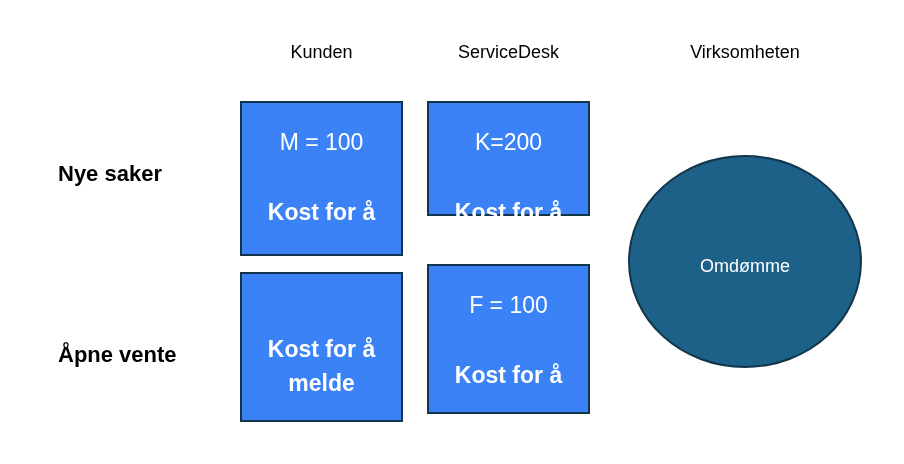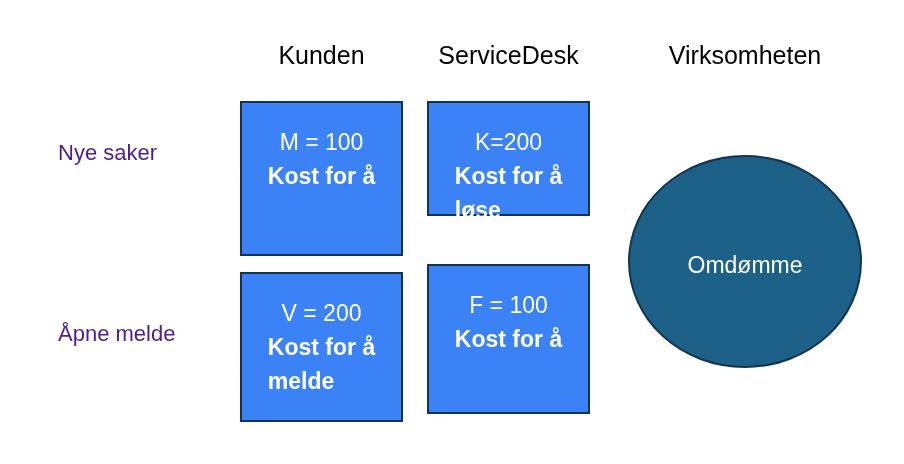--- a/index.html
+++ b/index.html
@@ -15,40 +15,41 @@
     position: relative;
     width: 904px;
     height: 464px;
     background: #ffffff;
     overflow: hidden;
   }
 
   
   .col-header {
     position: absolute;
-    font-size: 25px;
+    font-size: 18px;
     color: #000000;
     font-weight: 400;
     text-align: center;
     white-space: nowrap;
     line-height: 1;
   }
   #col-header-kunden      { left: 240px; top: 43px; width: 163px; }
   #col-header-servicedesk { left: 427px; top: 43px; width: 163px; }
   #col-header-virksomheten{ left: 628px; top: 43px; width: 234px; }
 
   
   .row-label {
     position: absolute;
     font-size: 22px;
-    color: #4c1d95;
-    font-weight: 400;
+    color: #000000;
+    font-weight: 700;
     text-align: left;
     white-space: nowrap;
     line-height: 1;
+    margin-top: 21px;
   }
   #row-label-nye-saker   { left: 58px; top: 142px; }
   #row-label-apne-saker  { left: 58px; top: 323px; }
 
   
   .matrix-box {
     position: absolute;
     box-sizing: border-box;
     background: #3b82f6;
     border: 2px solid #12354b;
@@ -69,20 +70,22 @@
     color: #ffffff;
     line-height: 34px;
     text-align: center;
     white-space: nowrap;
   }
   .box-caption {
     font-size: 23px;
     font-weight: 700;
     color: #ffffff;
     line-height: 34px;
+    text-align: center;
+    margin-top: 36px;
   }
   .box-caption .caption-line {
     display: block;
     white-space: nowrap;
   }
 
   
   #ellipse-omdomme {
     position: absolute;
     left: 628px;
@@ -91,57 +94,56 @@
     height: 213px;
     box-sizing: border-box;
     background: #1d6189;
     border: 2px solid #12354b;
     border-radius: 50%;
     display: flex;
     align-items: center;
     justify-content: center;
   }
   #ellipse-omdomme .ellipse-label {
-    font-size: 23px;
+    font-size: 18px;
     font-weight: 400;
     color: #ffffff;
     white-space: nowrap;
     line-height: 1;
     margin-top: 8px;
   }
 </style>
 </head>
 <body>
 
 <div id="canvas">
 
   <div class="col-header" id="col-header-kunden">Kunden</div>
   <div class="col-header" id="col-header-virksomheten">Virksomheten</div>
   <div class="col-header" id="col-header-servicedesk">ServiceDesk</div>
 
   <div class="row-label" id="row-label-nye-saker">Nye saker</div>
-  <div class="row-label" id="row-label-apne-saker">Åpne melde</div>
+  <div class="row-label" id="row-label-apne-saker">Åpne vente</div>
 
   <div class="matrix-box" id="box-kunden-nye">
     <span class="box-metric">M = 100</span>
     <span class="box-caption">
       <span class="caption-line">Kost for å</span>
     </span>
   </div>
 
   <div class="matrix-box" id="box-servicedesk-nye">
     <span class="box-metric">K=200</span>
     <span class="box-caption">
       <span class="caption-line">Kost for å</span>
       <span class="caption-line">løse</span>
     </span>
   </div>
 
   <div class="matrix-box" id="box-kunden-apne">
-    <span class="box-metric">V = 200</span>
     <span class="box-caption">
       <span class="caption-line">Kost for å</span>
       <span class="caption-line">melde</span>
     </span>
   </div>
 
   <div class="matrix-box" id="box-servicedesk-apne">
     <span class="box-metric">F = 100</span>
     <span class="box-caption">
       <span class="caption-line">Kost for å</span>

